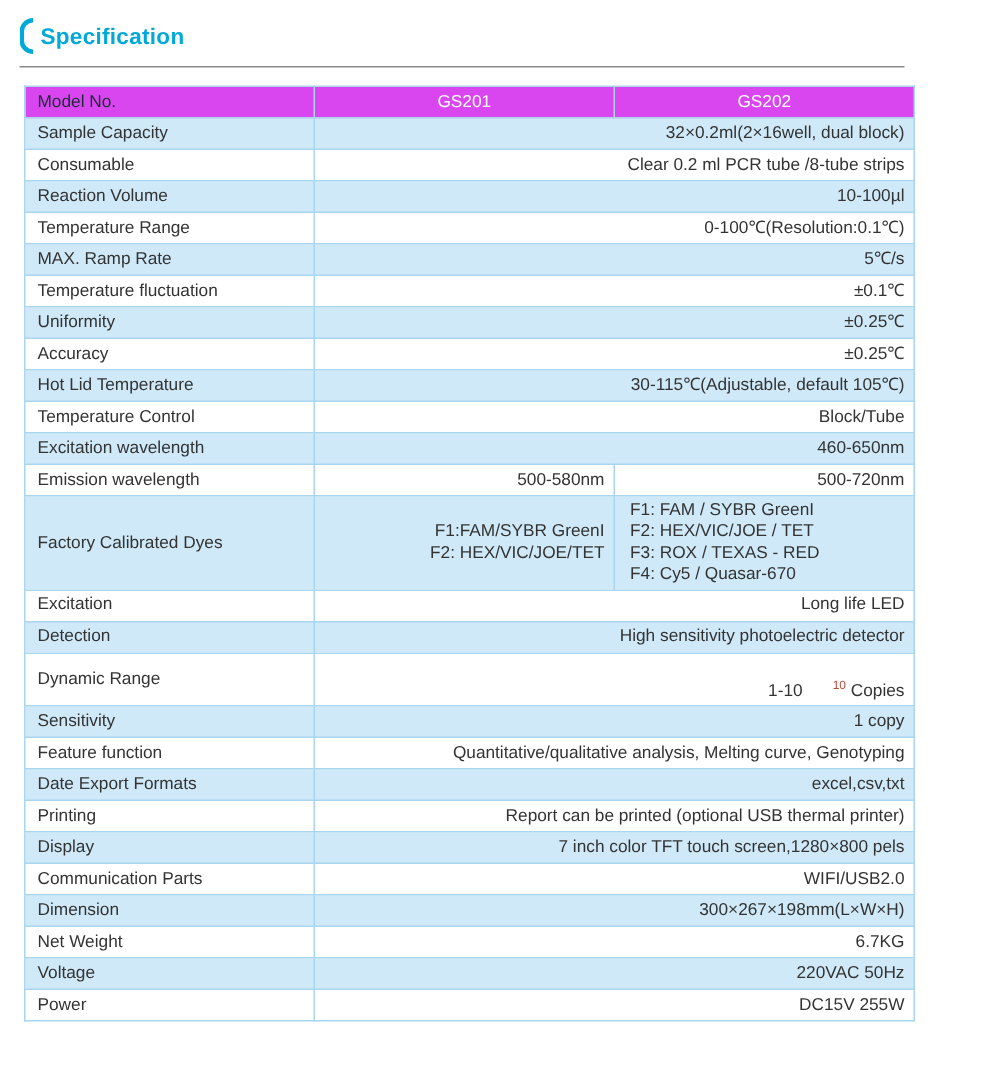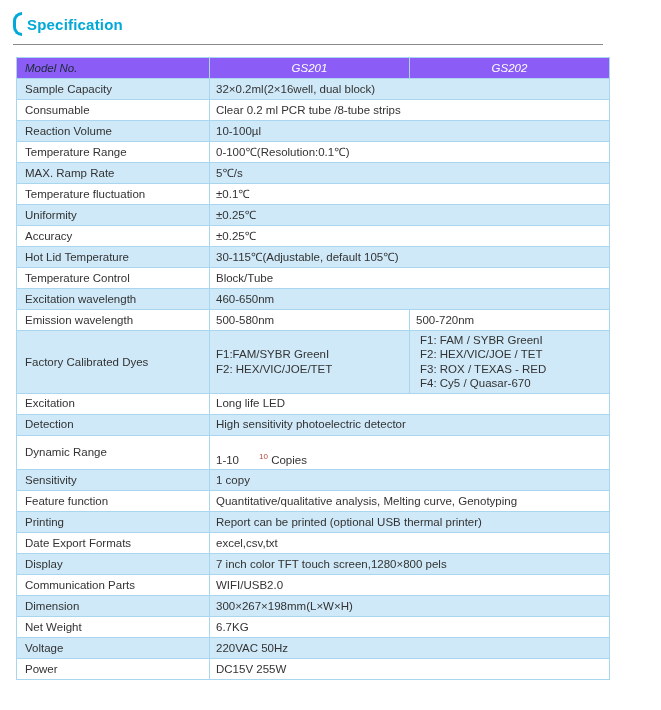--- a/index.html
+++ b/index.html
@@ -39,33 +39,32 @@
     table-layout: fixed;
   }
   th, td {
     border: 1px solid #a9d6ef;
     font-size: 11.5px;
     padding: 2px 6px;
     height: 21px;
     line-height: 1.25;
   }
   thead th {
-    background: #8b5cf6;
+    background: #d946ef;
     color: #ffffff;
     font-weight: normal;
     text-align: center;
-    font-style: italic;
   }
   thead th.model-label {
     text-align: left;
     padding-left: 8px;
     color: #1c2b36;
   }
   td.label { text-align: left; padding-left: 8px; }
-  td.value { text-align: left; white-space: pre-line; }
+  td.value { text-align: right; white-space: pre-line; }
   td.value.left { text-align: left; padding-left: 10px; }
   tbody tr:nth-child(odd)  { background: #cfe9f8; }
   tbody tr:nth-child(even) { background: #ffffff; }
   tr.dyes td { height: 62px; }
   sup.exp { font-size: 8px; color: #b5493a; padding-left: 20px; }
 </style>
 </head>
 <body>
 
 <div class="page">
@@ -163,28 +162,28 @@
       </tr>
       <tr>
         <td class="label">Sensitivity</td>
         <td class="value" colspan="2">1 copy</td>
       </tr>
       <tr>
         <td class="label">Feature function</td>
         <td class="value" colspan="2">Quantitative/qualitative analysis, Melting curve, Genotyping</td>
       </tr>
       <tr>
+        <td class="label">Date Export Formats</td>
+        <td class="value" colspan="2">excel,csv,txt</td>
+      </tr>
+      <tr>
         <td class="label">Printing</td>
         <td class="value" colspan="2">Report can be printed (optional USB thermal printer)</td>
       </tr>
       <tr>
-        <td class="label">Date Export Formats</td>
-        <td class="value" colspan="2">excel,csv,txt</td>
-      </tr>
-      <tr>
         <td class="label">Display</td>
         <td class="value" colspan="2">7 inch color TFT touch screen,1280×800 pels</td>
       </tr>
       <tr>
         <td class="label">Communication Parts</td>
         <td class="value" colspan="2">WIFI/USB2.0</td>
       </tr>
       <tr>
         <td class="label">Dimension</td>
         <td class="value" colspan="2">300×267×198mm(L×W×H)</td>

